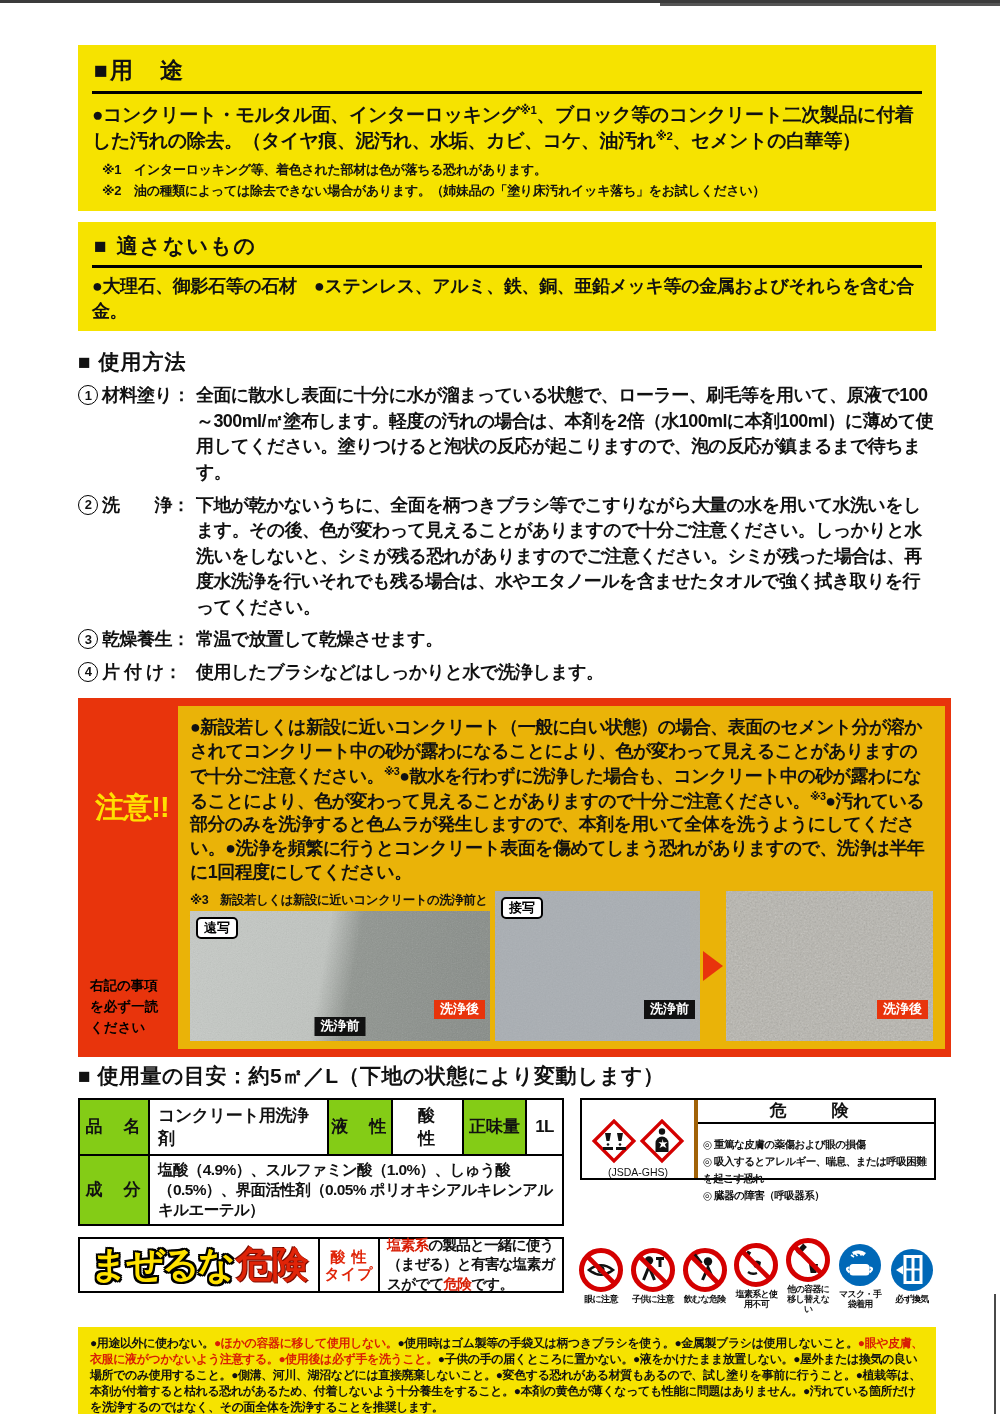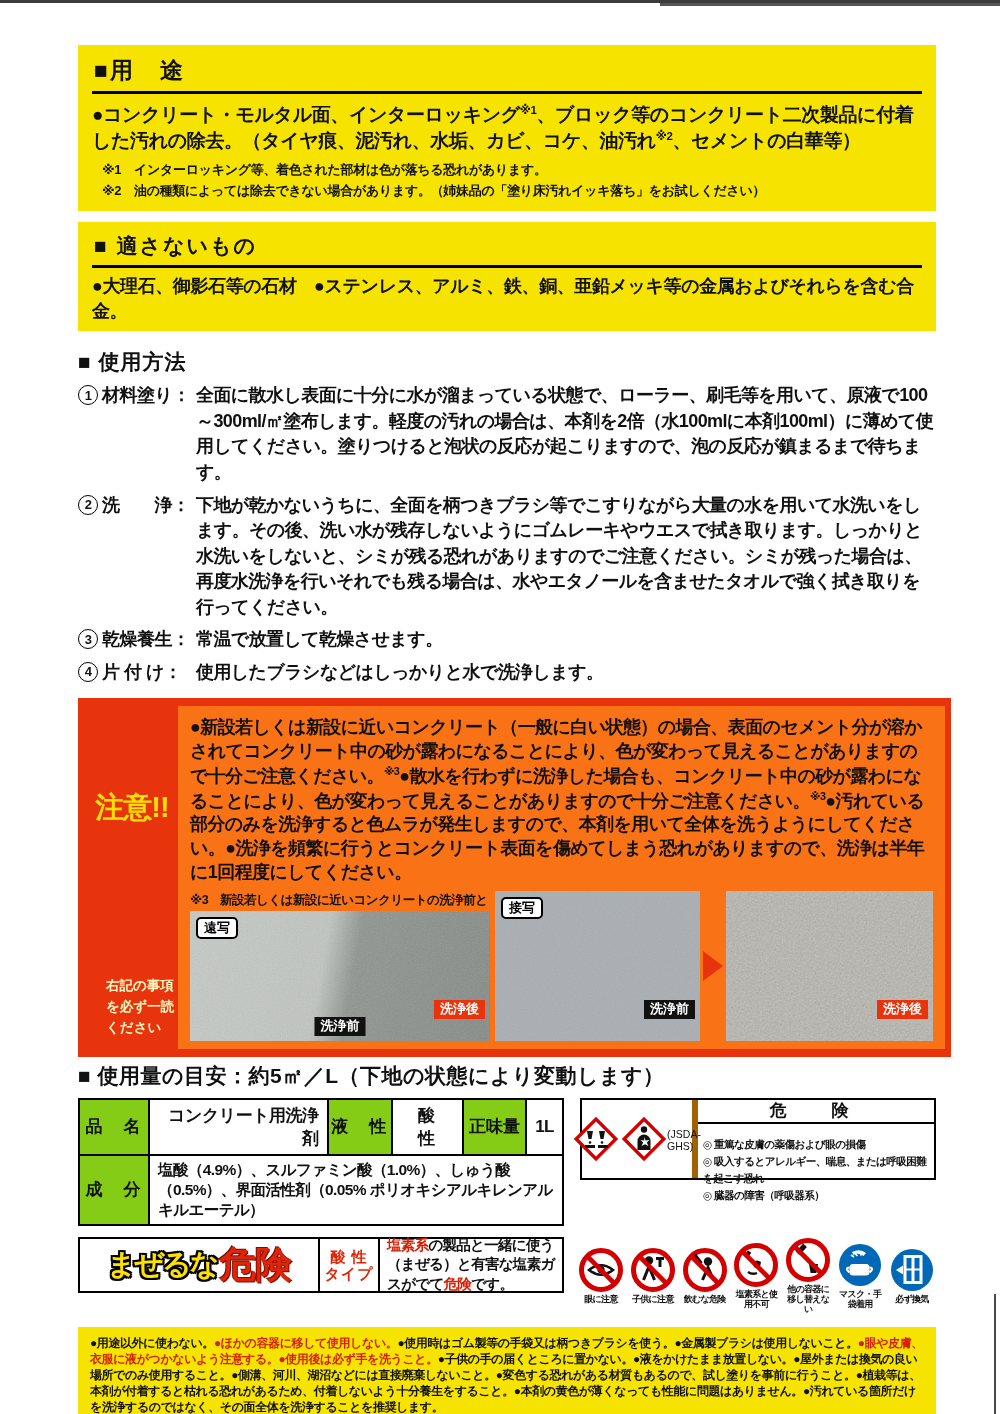--- a/index.html
+++ b/index.html
@@ -30,22 +30,22 @@
   .method-item{display:flex;margin-top:7px;}
   .m-label{width:118px;flex:none;font-size:18px;font-weight:600;display:flex;align-items:flex-start;letter-spacing:-0.5px;}
   .num{display:inline-flex;flex:none;width:20px;height:20px;border:1.6px solid #000;border-radius:50%;
        align-items:center;justify-content:center;font-size:13px;font-weight:bold;margin:2px 4px 0 0;}
   .m-text{flex:1;font-size:18px;font-weight:600;line-height:1.42;letter-spacing:-0.6px;}
 
   
   .caution{margin-top:13px;background:#e8340c;display:flex;padding:8px;width:873px;}
   .c-left{width:92px;flex:none;position:relative;}
   .c-badge{color:#ffe100;font-size:29px;font-weight:bold;letter-spacing:-1px;margin-top:82px;text-align:center;}
-  .c-note{position:absolute;bottom:10px;left:20px;color:#fef9c3;font-size:13.5px;font-weight:600;line-height:1.55;white-space:pre-line;}
-  .c-yellow{flex:1;background:#f97316;padding:10px 12px 8px 12px;}
+  .c-note{position:absolute;bottom:10px;left:4px;color:#000000;font-size:13.5px;font-weight:600;line-height:1.55;white-space:pre-line;}
+  .c-yellow{flex:1;background:#eab308;padding:10px 12px 8px 12px;}
   .c-body{font-size:18px;font-weight:600;line-height:1.32;letter-spacing:-0.6px;}
   .photo-row{display:flex;margin-top:6px;height:150px;align-items:stretch;}
   .photo-stack{width:300px;flex:none;display:flex;flex-direction:column;}
   .photo-cap{font-size:12.5px;font-weight:bold;letter-spacing:-0.5px;height:20px;line-height:18px;}
   .photo{position:relative;overflow:hidden;flex:1;padding-left:25px;}
   .photo svg.noise{position:absolute;inset:0;width:100%;height:100%;}
   .ph1{background:linear-gradient(100deg,#c6cac6 0%,#c0c4c0 44%,#8f948f 54%,#868b87 100%);}
   .ph2{width:205px;flex:none;background:#a9aeb3;margin-left:5px;}
   .ph3{width:207px;flex:none;background:#b7b5ae;}
   .arrow{align-self:center;width:0;height:0;border-top:15px solid transparent;border-bottom:15px solid transparent;
@@ -56,36 +56,36 @@
   .tag-after{background:#e8340c;color:#fff;}
   .pos-bc{bottom:5px;left:50%;transform:translateX(-50%);}
   .pos-br{bottom:22px;right:5px;}
 
   
   .dosage-head{margin-top:5px;font-size:21px;font-weight:bold;letter-spacing:0.5px;}
   .spec-row{margin-top:8px;display:flex;align-items:flex-start;}
   table.spec{border-collapse:collapse;width:486px;flex:none;}
   table.spec td{border:2px solid #000;font-weight:bold;vertical-align:middle;}
   td.th{background:#84cc16;text-align:center;font-size:17px;letter-spacing:2px;}
-  td.tv{font-size:17px;padding:4px 8px;letter-spacing:-0.5px;text-align:right;}
+  td.tv{font-size:17px;padding:4px 8px;letter-spacing:-0.5px;}
   td.comp{font-size:15.5px;line-height:1.3;padding:4px 8px;letter-spacing:-0.6px;}
   .ghs{margin-left:16px;flex:1;border:2px solid #000;display:flex;height:82px;}
-  .ghs-left{width:116px;flex:none;display:flex;flex-direction:row;align-items:center;justify-content:center;border-right:6px solid #a16207;}
+  .ghs-left{width:116px;flex:none;display:flex;flex-direction:column;align-items:center;justify-content:flex-end;border-right:4px solid #a16207;}
   .ghs-dias{display:flex;gap:2px;}
   .ghs-lbl{font-size:10.5px;margin-top:2px;}
   .ghs-right{flex:1;display:flex;flex-direction:column;}
   .ghs-title{font-size:17px;font-weight:bold;text-align:center;letter-spacing:14px;border-bottom:2px solid #000;line-height:22px;}
   .ghs-items{padding:12px 5px;}
   .ghs-items div{font-size:10.6px;font-weight:600;line-height:1.62;letter-spacing:-0.6px;}
 
   
   .mix-row{margin-top:11px;display:flex;align-items:flex-start;}
   .mix-box{width:486px;flex:none;border:2.5px solid #000;height:56px;display:flex;align-items:stretch;}
   .mix-main{flex:none;width:238px;display:flex;align-items:center;justify-content:center;}
-  .mazeruna{color:#ffe100;font-size:29px;font-weight:bold;letter-spacing:-2px;
+  .mazeruna{color:#ffe100;font-size:37px;font-weight:bold;letter-spacing:-2px;
     text-shadow:-2px -2px 0 #000,2px -2px 0 #000,-2px 2px 0 #000,2px 2px 0 #000,-2px 0 0 #000,2px 0 0 #000,0 -2px 0 #000,0 2px 0 #000;}
   .kiken{color:#e02408;font-size:37px;font-weight:bold;letter-spacing:-1px;margin-left:2px;
     text-shadow:-1px -1px 0 #7c0c00,1px 1px 0 #7c0c00;}
   .mix-type{flex:none;width:62px;border-left:2.5px solid #000;border-right:2.5px solid #000;
     display:flex;flex-direction:column;align-items:center;justify-content:center;color:#e02408;font-weight:bold;font-size:15px;line-height:1.15;letter-spacing:1px;}
   .mix-desc{flex:1;display:flex;align-items:center;padding:2px 7px;font-size:14.6px;font-weight:bold;line-height:1.35;letter-spacing:-0.8px;}
   .pictos{margin-left:13px;flex:1;display:flex;justify-content:space-between;align-items:center;}
   .picto{width:48px;display:flex;flex-direction:column;align-items:center;}
   .picto-label{margin-top:2px;font-size:9px;font-weight:bold;text-align:center;line-height:1.1;letter-spacing:-0.7px;white-space:pre-line;}
 
@@ -126,21 +126,21 @@
           <span class="num">1</span>
           <span>材料塗り：</span>
         </div>
       <div class="m-text">全面に散水し表面に十分に水が溜まっている状態で、ローラー、刷毛等を用いて、原液で100～300ml/㎡塗布します。軽度の汚れの場合は、本剤を2倍（水100mlに本剤100ml）に薄めて使用してください。塗りつけると泡状の反応が起こりますので、泡の反応が鎮まるまで待ちます。</div>
     </div>
     <div class="method-item">
       <div class="m-label">
           <span class="num">2</span>
           <span>洗　　浄：</span>
         </div>
-      <div class="m-text">下地が乾かないうちに、全面を柄つきブラシ等でこすりながら大量の水を用いて水洗いをします。その後、洗い水が残存しないようにゴムレーキやウエスで拭き取ります。しっかりと水洗いをしないと、シミが残る恐れがありますのでご注意ください。シミが残った場合は、再度水洗浄を行いそれでも残る場合は、水やエタノールを含ませたタオルで強く拭き取りを行ってください。</div>
+      <div class="m-text">下地が乾かないうちに、全面を柄つきブラシ等でこすりながら大量の水を用いて水洗いをします。その後、色が変わって見えることがありますので十分ご注意ください。しっかりと水洗いをしないと、シミが残る恐れがありますのでご注意ください。シミが残った場合は、再度水洗浄を行いそれでも残る場合は、水やエタノールを含ませたタオルで強く拭き取りを行ってください。</div>
     </div>
     <div class="method-item">
       <div class="m-label">
           <span class="num">3</span>
           <span>乾燥養生：</span>
         </div>
       <div class="m-text">常温で放置して乾燥させます。</div>
     </div>
     <div class="method-item">
       <div class="m-label">

